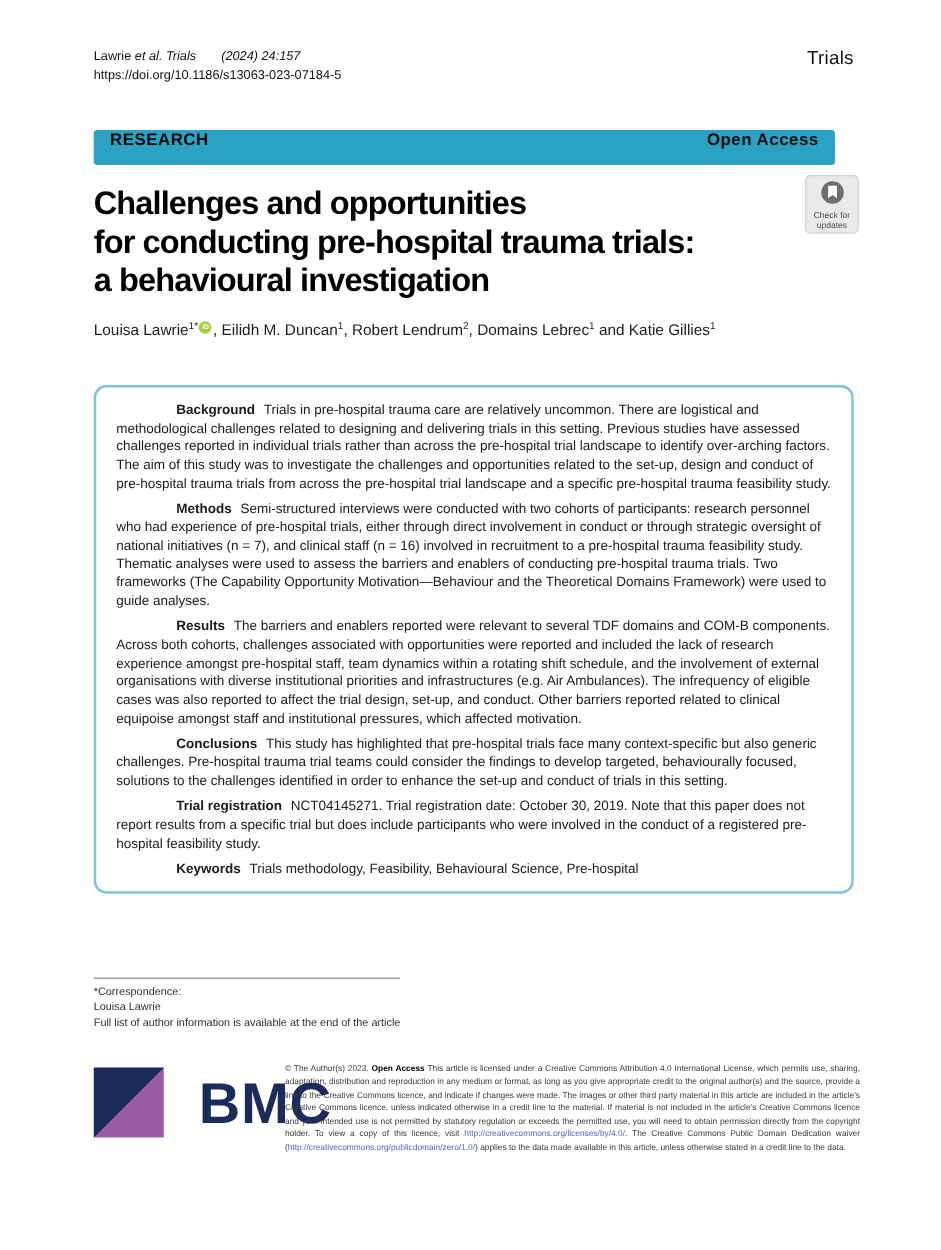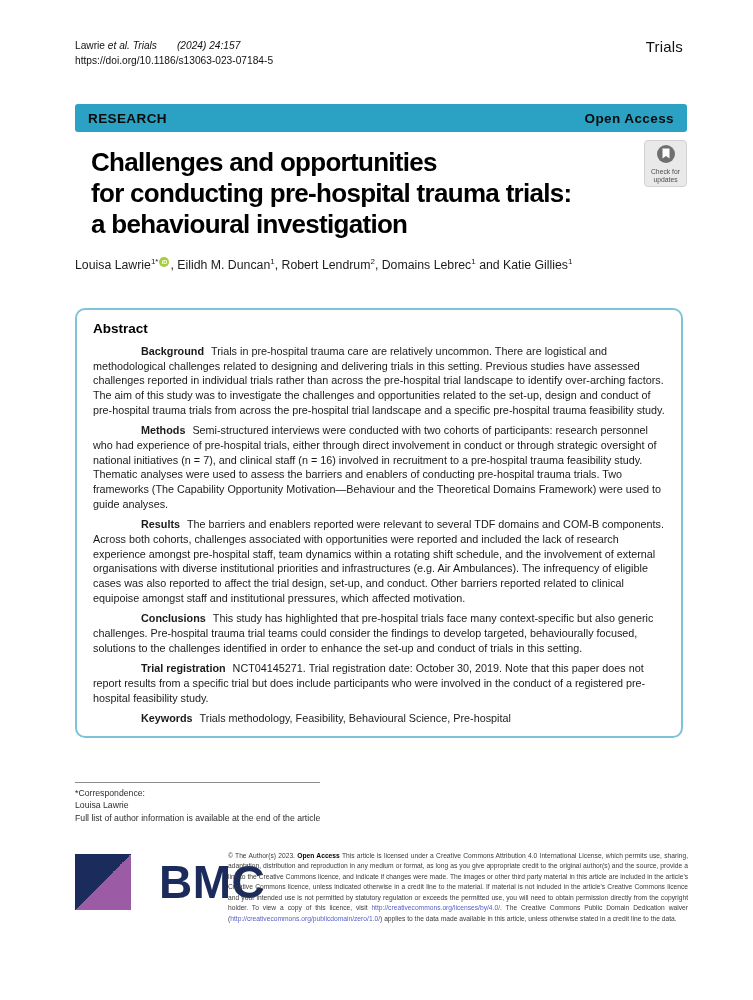--- a/index.html
+++ b/index.html
@@ -10,31 +10,31 @@
   }
   .abs{position:absolute;}
 
   
   .hdr{left:75px;right:70px;top:38px;display:flex;justify-content:space-between;align-items:flex-start;}
   .cite{font-size:10.2px;line-height:1.5;color:#111;}
   .cite .issue{margin-left:20px;}
   .journal-mark{font-size:15px;color:#111;font-weight:500;letter-spacing:0.2px;}
 
   
-  .banner{left:75px;right:66px;top:104px;height:28px;border-radius:3px;
-    display:flex;justify-content:space-between;align-items:center;padding:0 13px;box-sizing:border-box;}
+  .banner{left:75px;right:85px;top:104px;height:28px;border-radius:3px;
+    display:flex;justify-content:space-between;align-items:flex-start;padding:0 13px;box-sizing:border-box;}
   .banner .lbl{font-weight:bold;font-size:13.5px;color:#0b0b0b;letter-spacing:0.4px;}
 
   
   .chk{left:644px;top:140px;width:43px;height:47px;background:#e9e9e9;border:1px solid #d2d2d2;
     border-radius:4px;display:flex;flex-direction:column;align-items:center;padding-top:3px;box-sizing:border-box;cursor:pointer;}
   .chk-txt{font-size:6.8px;color:#4f4f4f;line-height:1.25;text-align:center;}
 
   
-  .title{left:91px;top:147px;width:615px;font-size:26px;font-weight:700;letter-spacing:-0.7px;
+  .title{left:75px;top:147px;width:615px;font-size:26px;font-weight:700;letter-spacing:-0.7px;
     line-height:31px;color:#000;}
   .authors{left:75px;top:257px;width:610px;font-size:12.3px;color:#1c1c1c;}
   .authors sup{font-size:8px;vertical-align:super;line-height:0;}
   .orcid{display:inline-block;width:10px;height:10px;border-radius:50%;background:#A6CE39;color:#fff;
     font-size:5.5px;font-weight:bold;text-align:center;line-height:10px;vertical-align:super;margin:0 1px;}
 
   
   .abstract{left:75px;right:70px;top:308px;border:2px solid #7EC3DB;border-radius:10px;
     padding:11px 16px 10px 16px;box-sizing:border-box;background:#fff;}
   .abstract h2{margin:0 0 8px 0;font-size:13.5px;font-weight:bold;color:#000;}
@@ -86,21 +86,20 @@
   <div>Challenges and opportunities</div>
   <div>for conducting pre-hospital trauma trials:</div>
   <div>a behavioural investigation</div>
 </div>
 
 <div class="abs authors">
   <span><span></span><span>Louisa Lawrie</span><sup>1*</sup></span><span class="orcid">iD</span><span><span>, </span><span>Eilidh M. Duncan</span><sup>1</sup></span><span><span>, </span><span>Robert Lendrum</span><sup>2</sup></span><span><span>, </span><span>Domains Lebrec</span><sup>1</sup></span><span><span> and </span><span>Katie Gillies</span><sup>1</sup></span>
 </div>
 
 <div class="abs abstract">
-  <h2>Abstract</h2>
   <p><b class="sec-label">Background</b><span>Trials in pre-hospital trauma care are relatively uncommon. There are logistical and methodological challenges related to designing and delivering trials in this setting. Previous studies have assessed challenges reported in individual trials rather than across the pre-hospital trial landscape to identify over-arching factors. The aim of this study was to investigate the challenges and opportunities related to the set-up, design and conduct of pre-hospital trauma trials from across the pre-hospital trial landscape and a specific pre-hospital trauma feasibility study.</span></p>
   <p><b class="sec-label">Methods</b><span>Semi-structured interviews were conducted with two cohorts of participants: research personnel who had experience of pre-hospital trials, either through direct involvement in conduct or through strategic oversight of national initiatives (n = 7), and clinical staff (n = 16) involved in recruitment to a pre-hospital trauma feasibility study. Thematic analyses were used to assess the barriers and enablers of conducting pre-hospital trauma trials. Two frameworks (The Capability Opportunity Motivation—Behaviour and the Theoretical Domains Framework) were used to guide analyses.</span></p>
   <p><b class="sec-label">Results</b><span>The barriers and enablers reported were relevant to several TDF domains and COM-B components. Across both cohorts, challenges associated with opportunities were reported and included the lack of research experience amongst pre-hospital staff, team dynamics within a rotating shift schedule, and the involvement of external organisations with diverse institutional priorities and infrastructures (e.g. Air Ambulances). The infrequency of eligible cases was also reported to affect the trial design, set-up, and conduct. Other barriers reported related to clinical equipoise amongst staff and institutional pressures, which affected motivation.</span></p>
   <p><b class="sec-label">Conclusions</b><span>This study has highlighted that pre-hospital trials face many context-specific but also generic challenges. Pre-hospital trauma trial teams could consider the findings to develop targeted, behaviourally focused, solutions to the challenges identified in order to enhance the set-up and conduct of trials in this setting.</span></p>
   <p><b class="sec-label">Trial registration</b><span>NCT04145271. Trial registration date: October 30, 2019. Note that this paper does not report results from a specific trial but does include participants who were involved in the conduct of a registered pre-hospital feasibility study.</span></p>
   <p><b class="sec-label">Keywords</b><span>Trials methodology, Feasibility, Behavioural Science, Pre-hospital</span></p>
 </div>
 
 <div class="abs fn-rule"></div>
 <div class="abs fn">

